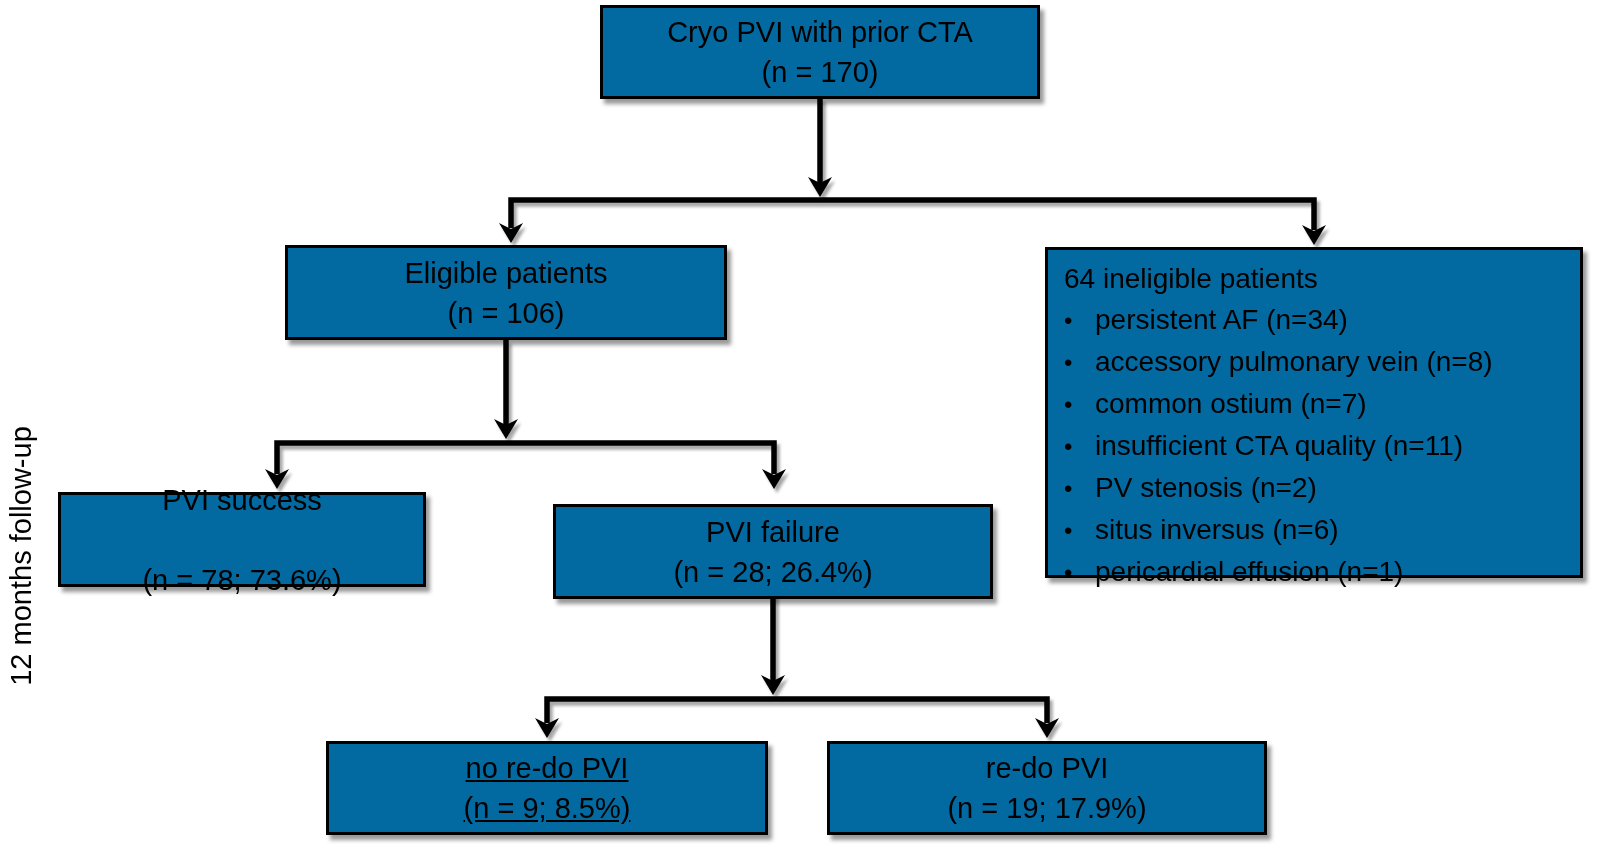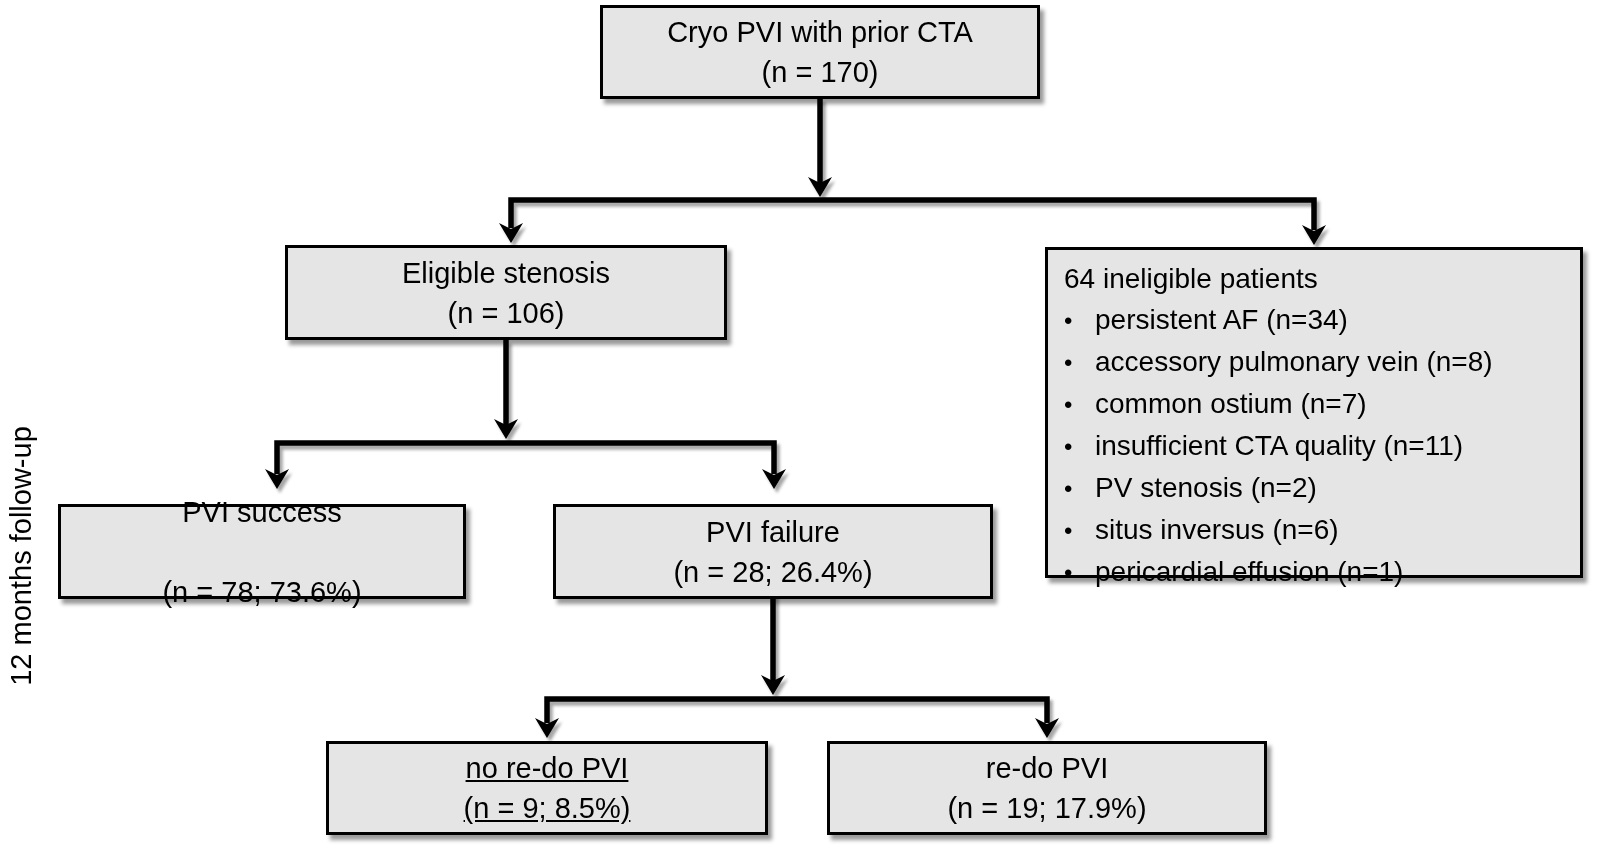--- a/index.html
+++ b/index.html
@@ -17,39 +17,39 @@
     overflow: hidden;
   }
   #connectors {
     position: absolute;
     left: 0; top: 0;
     width: 1599px;
     height: 851px;
   }
   .node {
     position: absolute;
-    background: #e5e5e5;
+    background: #0369a1;
     border: 3px solid #000000;
     box-shadow: 4px 5px 4px rgba(0,0,0,0.40);
     box-sizing: border-box;
   }
   .node.center {
     display: flex;
     flex-direction: column;
     align-items: center;
     justify-content: center;
     text-align: center;
     font-size: 29px;
     line-height: 40px;
   }
   #node-root      { left: 600px;  top: 5px;   width: 440px; height: 94px; }
   #node-eligible  { left: 285px;  top: 245px; width: 442px; height: 95px; }
   #node-ineligible{ left: 1045px; top: 247px; width: 538px; height: 331px;
                     font-size: 28px; line-height: 41px; padding: 8px 10px 0 16px; }
-  #node-success   { left: 58px;   top: 504px; width: 408px; height: 95px; gap: 40px; }
+  #node-success   { left: 58px;   top: 492px; width: 368px; height: 95px; gap: 40px; }
   #node-failure   { left: 553px;  top: 492px; width: 440px; height: 95px; margin-top: 12px; }
   #node-noredo    { left: 326px;  top: 741px; width: 442px; height: 94px; text-decoration: underline; }
   #node-redo      { left: 827px;  top: 741px; width: 440px; height: 94px; }
 
   .ineligible-title { display: block; }
   ul.ineligible-list {
     list-style: none;
     margin: 0;
     padding: 0;
   }
@@ -108,21 +108,21 @@
   </svg>
 
   <div id="side-label">12 months follow-up</div>
 
   <div class="node center" id="node-root">
     <span>Cryo PVI with prior CTA</span>
     <span>(n = 170)</span>
   </div>
 
   <div class="node center" id="node-eligible">
-    <span>Eligible stenosis</span>
+    <span>Eligible patients</span>
     <span>(n = 106)</span>
   </div>
 
   <div class="node" id="node-ineligible">
     <span class="ineligible-title">64 ineligible patients</span>
     <ul class="ineligible-list">
       <li>
         <span class="bullet">•</span>
         <span>persistent AF (n=34)</span>
       </li>

